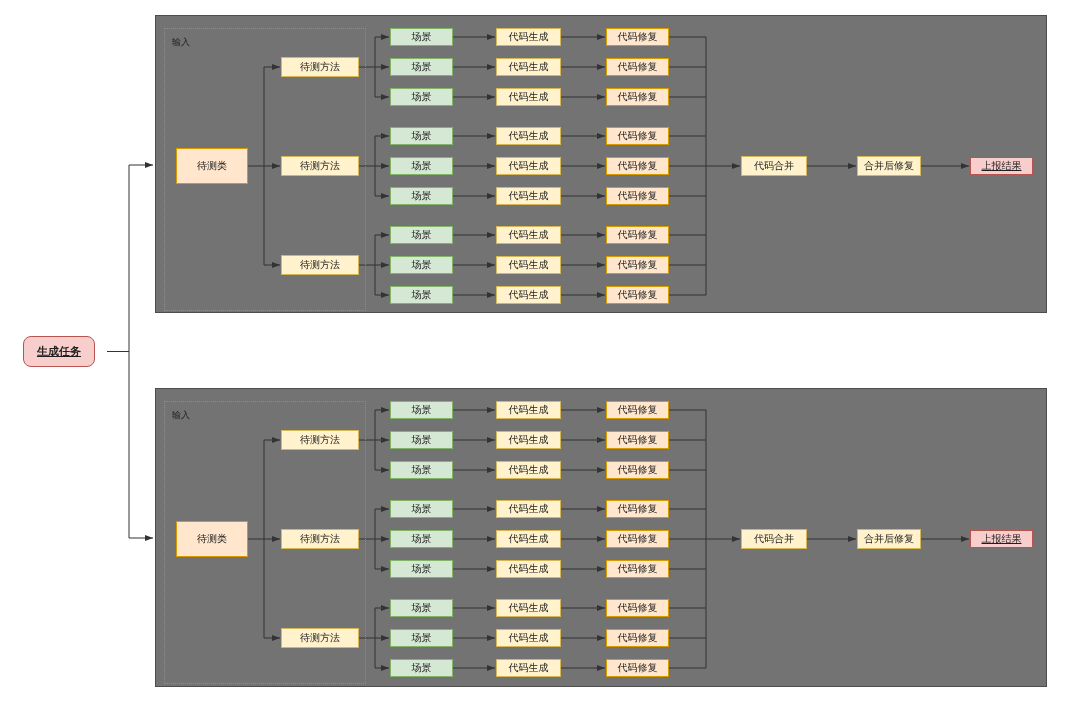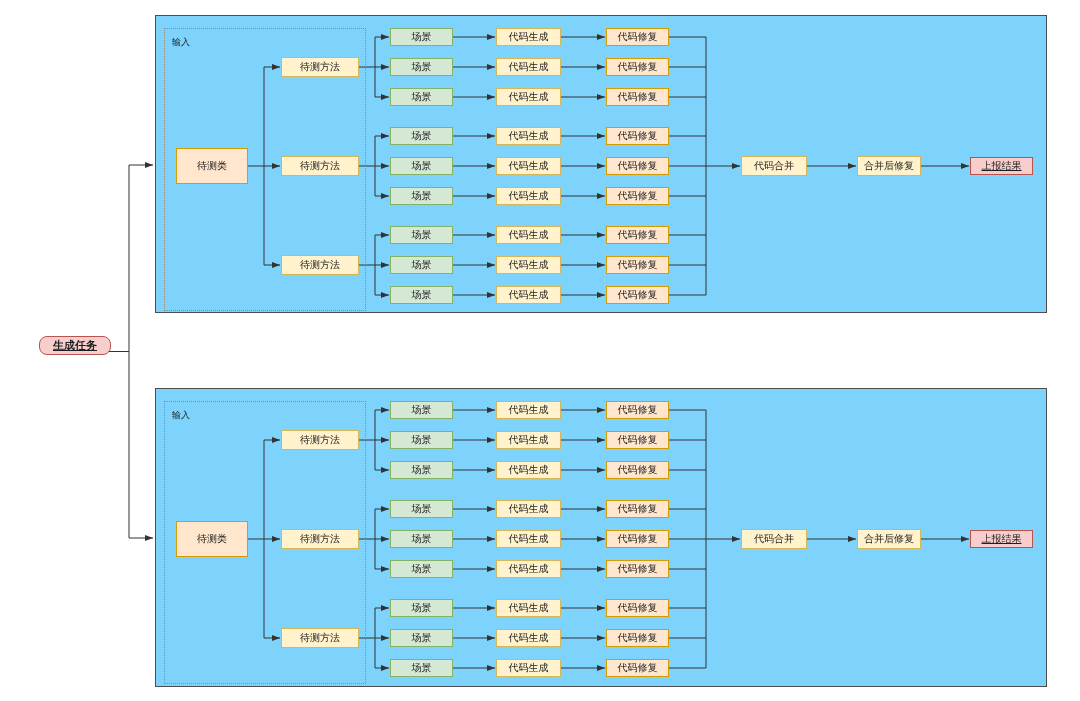--- a/index.html
+++ b/index.html
@@ -12,23 +12,23 @@
   .node{
     position:absolute;display:flex;align-items:center;justify-content:center;
     box-sizing:border-box;border:1px solid #999;font-size:10px;line-height:1;
     white-space:nowrap;color:#1f1f1f;
   }
   .pink{background:var(--task_fill,#f8cecc);border-color:var(--task_stroke,#b85450);text-decoration:underline;}
   .orange{background:var(--class_fill,#ffe6cc);border-color:var(--class_stroke,#d79b00);}
   .yellow{background:var(--method_fill,#fff2cc);border-color:var(--method_stroke,#d6b656);}
   .green{background:var(--scenario_fill,#d5e8d4);border-color:var(--scenario_stroke,#82b366);}
   .rounded{border-radius:8px;}
-  #root-node{left:39px;top:336px;width:72px;height:19px;font-size:11px;font-weight:600;}
+  #root-node{left:23px;top:336px;width:72px;height:31px;font-size:11px;font-weight:600;}
   .container{
-    position:absolute;box-sizing:border-box;border:1px solid #4d4d4d;background:#7dd3fc;
+    position:absolute;box-sizing:border-box;border:1px solid #4d4d4d;background:#737373;
   }
   .input-group{
     position:absolute;box-sizing:border-box;border:1px dotted #8c8c8c;background:transparent;
   }
   .input-label{
     position:absolute;font-size:9px;color:#1f1f1f;line-height:1;
   }
 </style>
 </head>
 <body>

